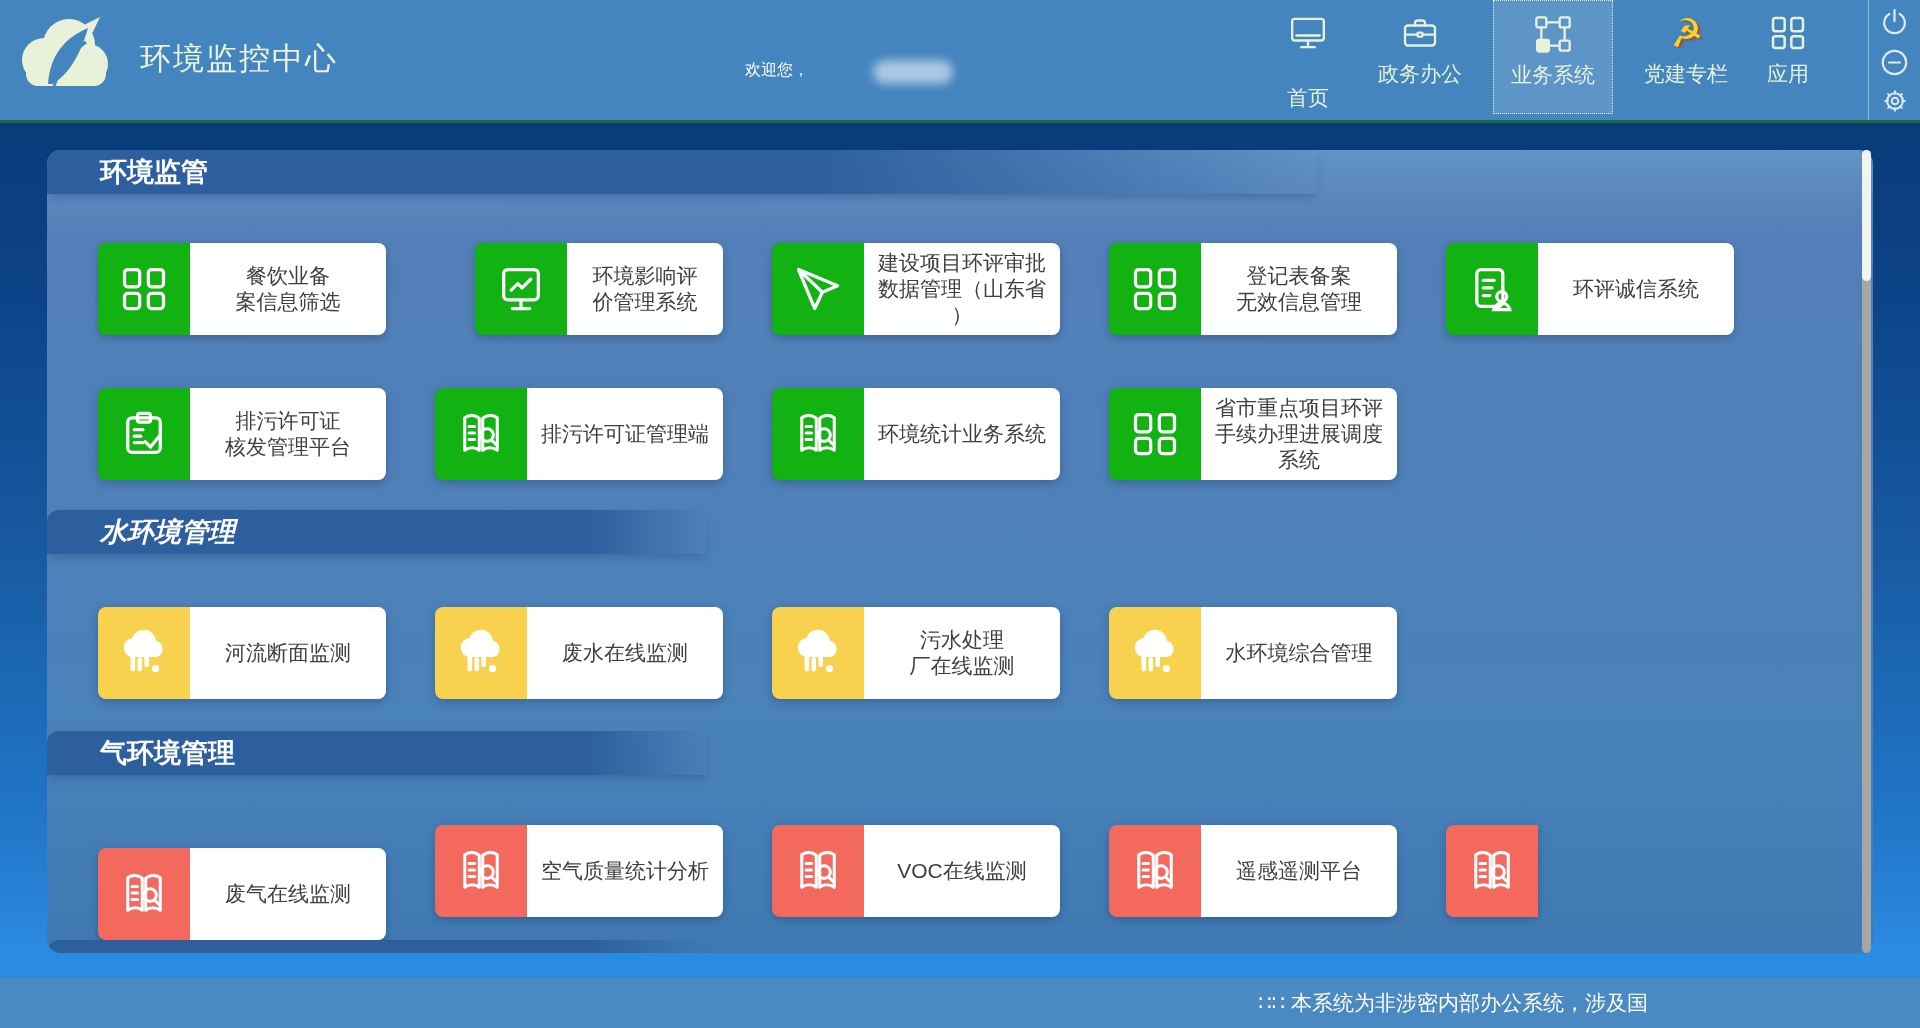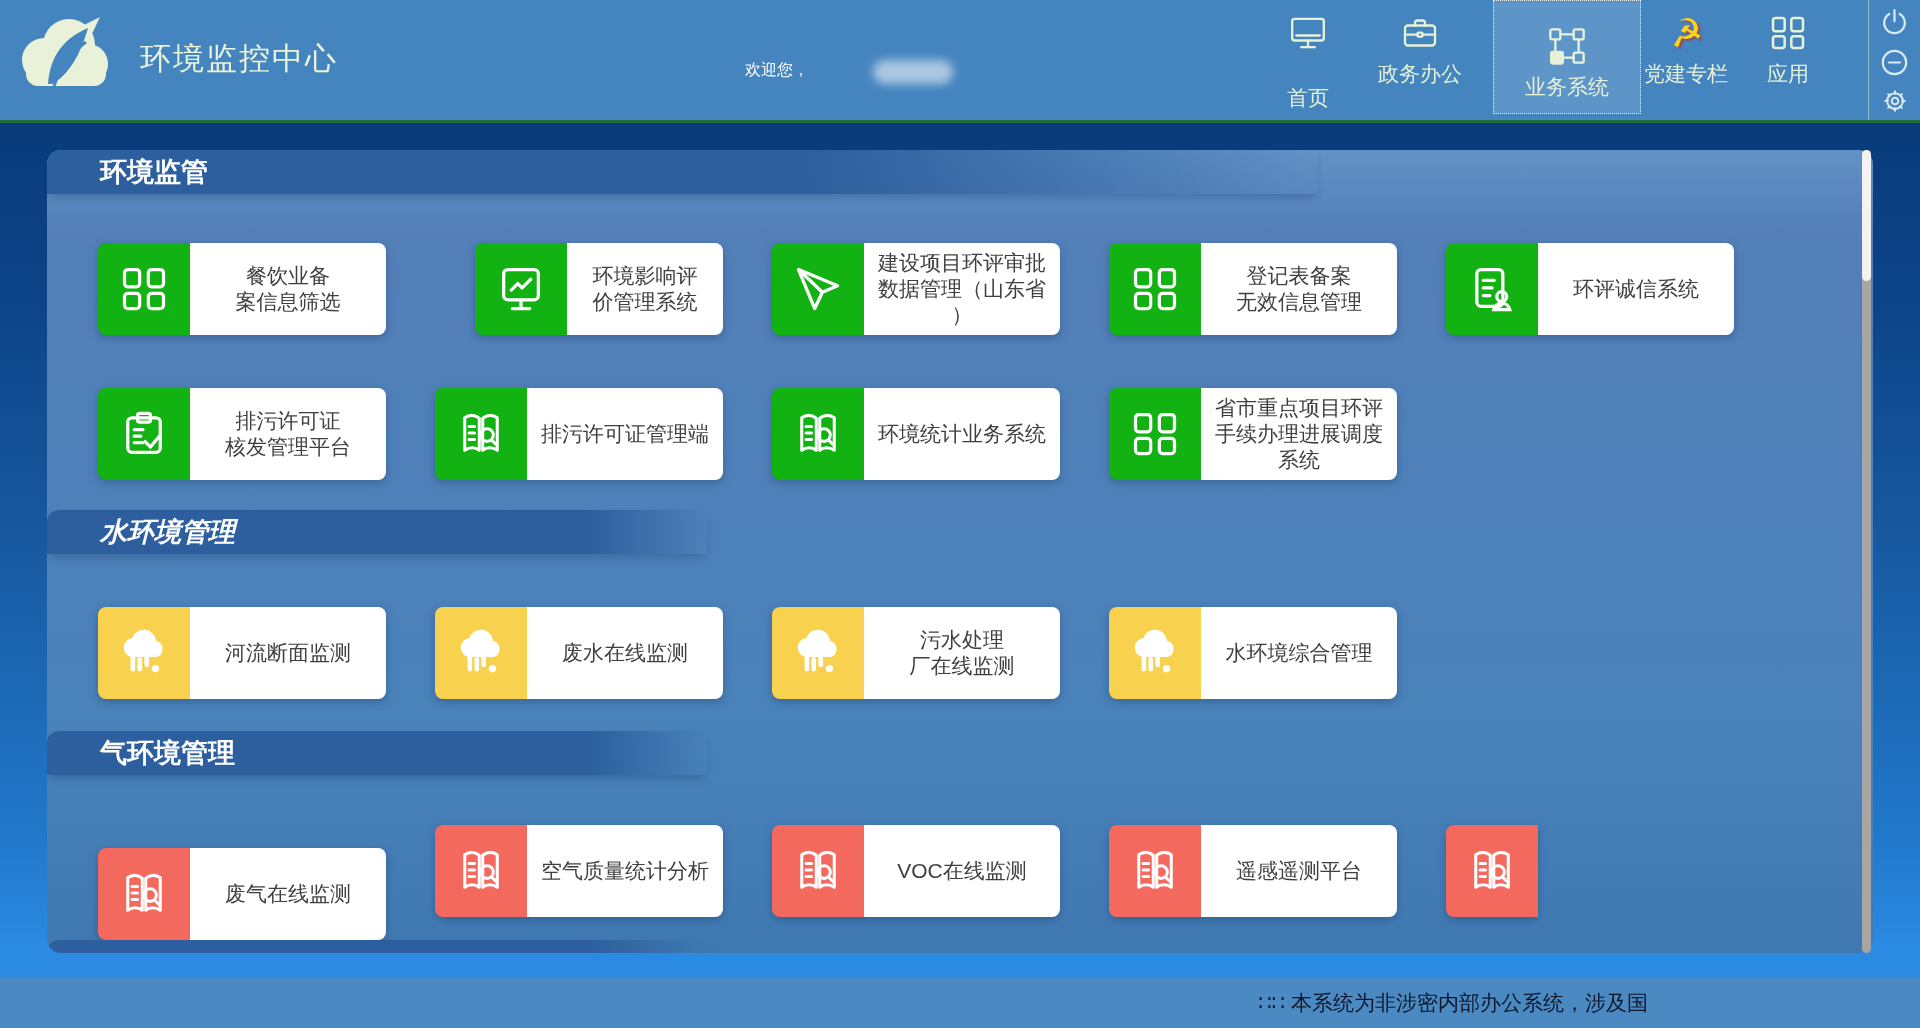--- a/index.html
+++ b/index.html
@@ -54,21 +54,21 @@
             justify-content:center; text-align:center; font-size:21px; line-height:26px; color:#3f3f3f;
             white-space:pre-line; padding:0 6px; }
 
   
   .vscroll { position:absolute; left:1862px; top:150px; width:9px; height:803px;
              background:#a6a6a6; border-radius:5px; }
   .vthumb { position:absolute; left:0; top:0; width:9px; height:131px; background:#f3f3f3; border-radius:5px; }
 
   
   .statusbar { position:absolute; left:0; top:978px; width:1920px; height:50px; background:#4a89c2; z-index:20; }
-  .notice { position:absolute; right:272px; top:0; line-height:50px; font-size:21px; color:#0f172a; white-space:nowrap;margin-left:44px; }
+  .notice { position:absolute; right:272px; top:0; line-height:50px; font-size:21px; color:#ffffff; white-space:nowrap;margin-left:44px; }
   .kbd { position:absolute; left:1657px; top:988px; width:44px; height:30px; cursor:pointer; }
   .clock { position:absolute; left:1703px; top:981px; width:104px; text-align:center; color:#c7d8e9; }
   .clock .time { font-size:16px; line-height:23px; }
   .clock .date { font-size:15px; line-height:21px; }
 </style>
 </head>
 <body>
 
 <svg width="0" height="0" style="position:absolute" aria-hidden="true">
   <defs>
@@ -207,21 +207,21 @@
         <use href="#i-monitor"></use>
       </svg>
     <span class="nlabel">首页</span>
   </div>
   <div class="nav-item" style="left:1360px;width:120px;">
     <svg class="nico">
         <use href="#i-briefcase"></use>
       </svg>
     <span class="nlabel">政务办公</span>
   </div>
-  <div class="nav-item active" style="left:1493px;width:148px;justify-content:center;">
+  <div class="nav-item active" style="left:1493px;width:120px;">
     <svg class="nico">
         <use href="#i-nodes"></use>
       </svg>
     <span class="nlabel">业务系统</span>
   </div>
   <div class="nav-item" style="left:1630px;width:112px;">
     <span class="party-glyph">☭</span>
     <span class="nlabel">党建专栏</span>
   </div>
   <div class="nav-item" style="left:1746px;width:84px;">

